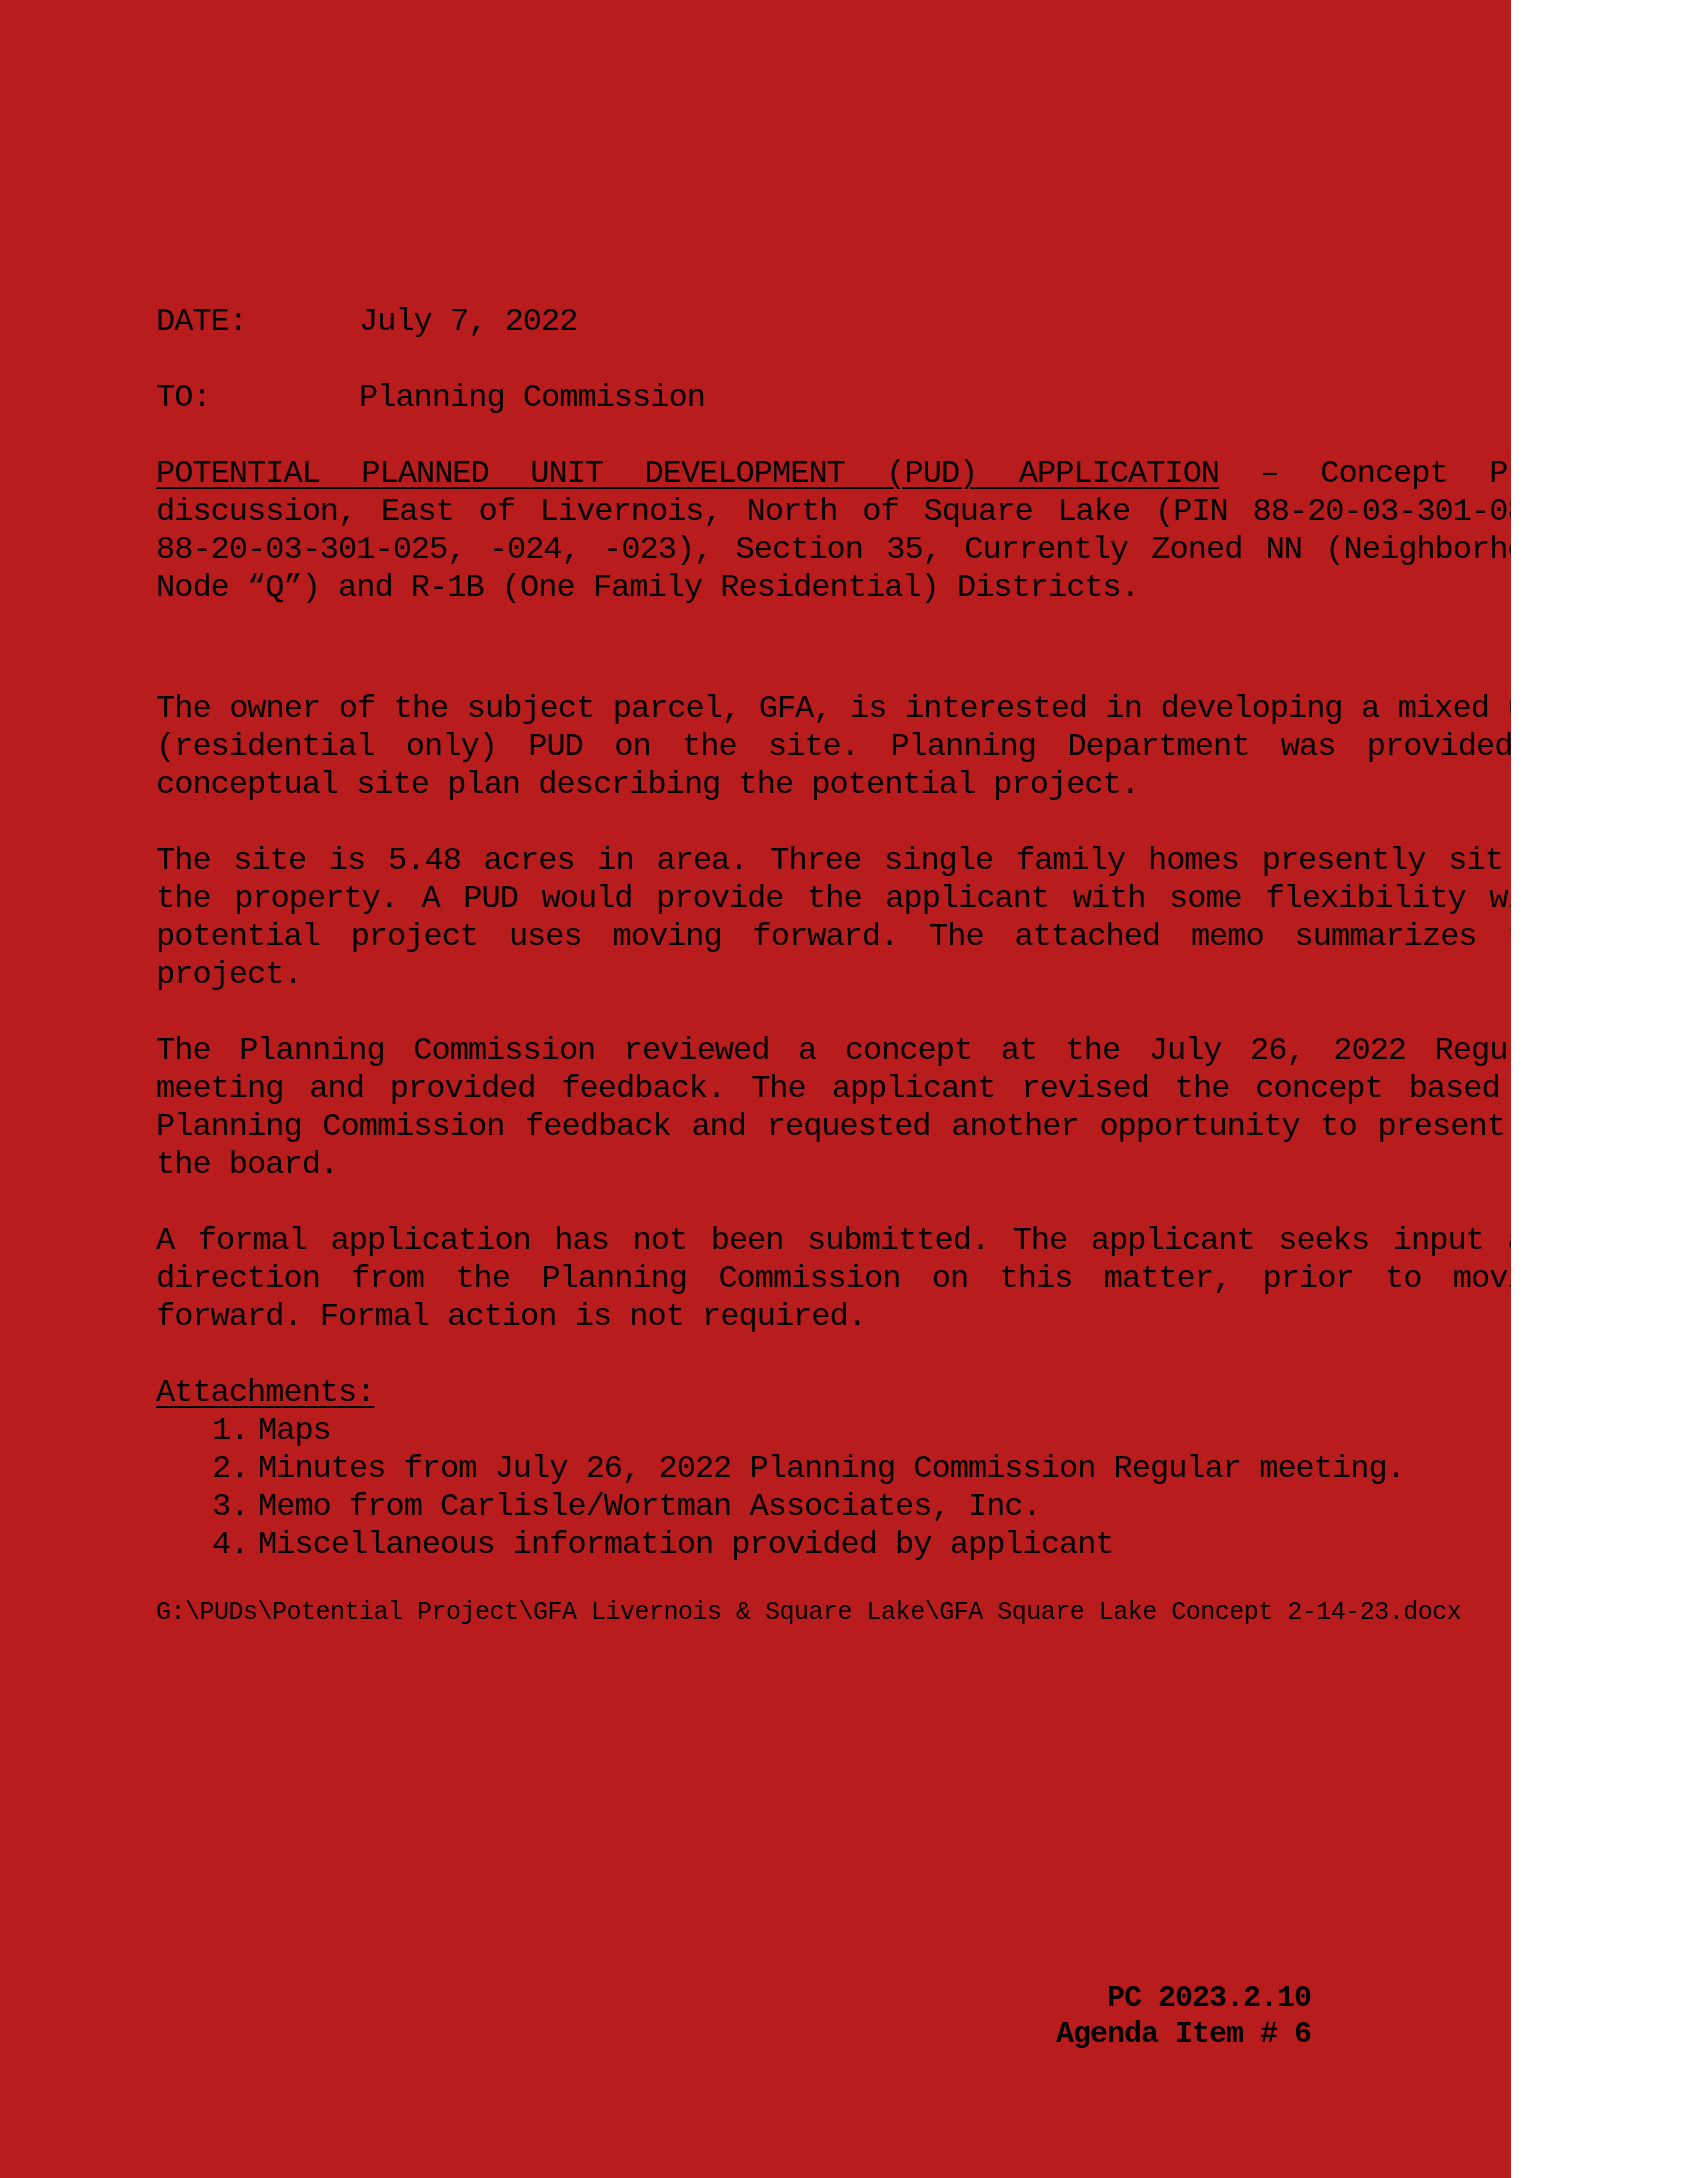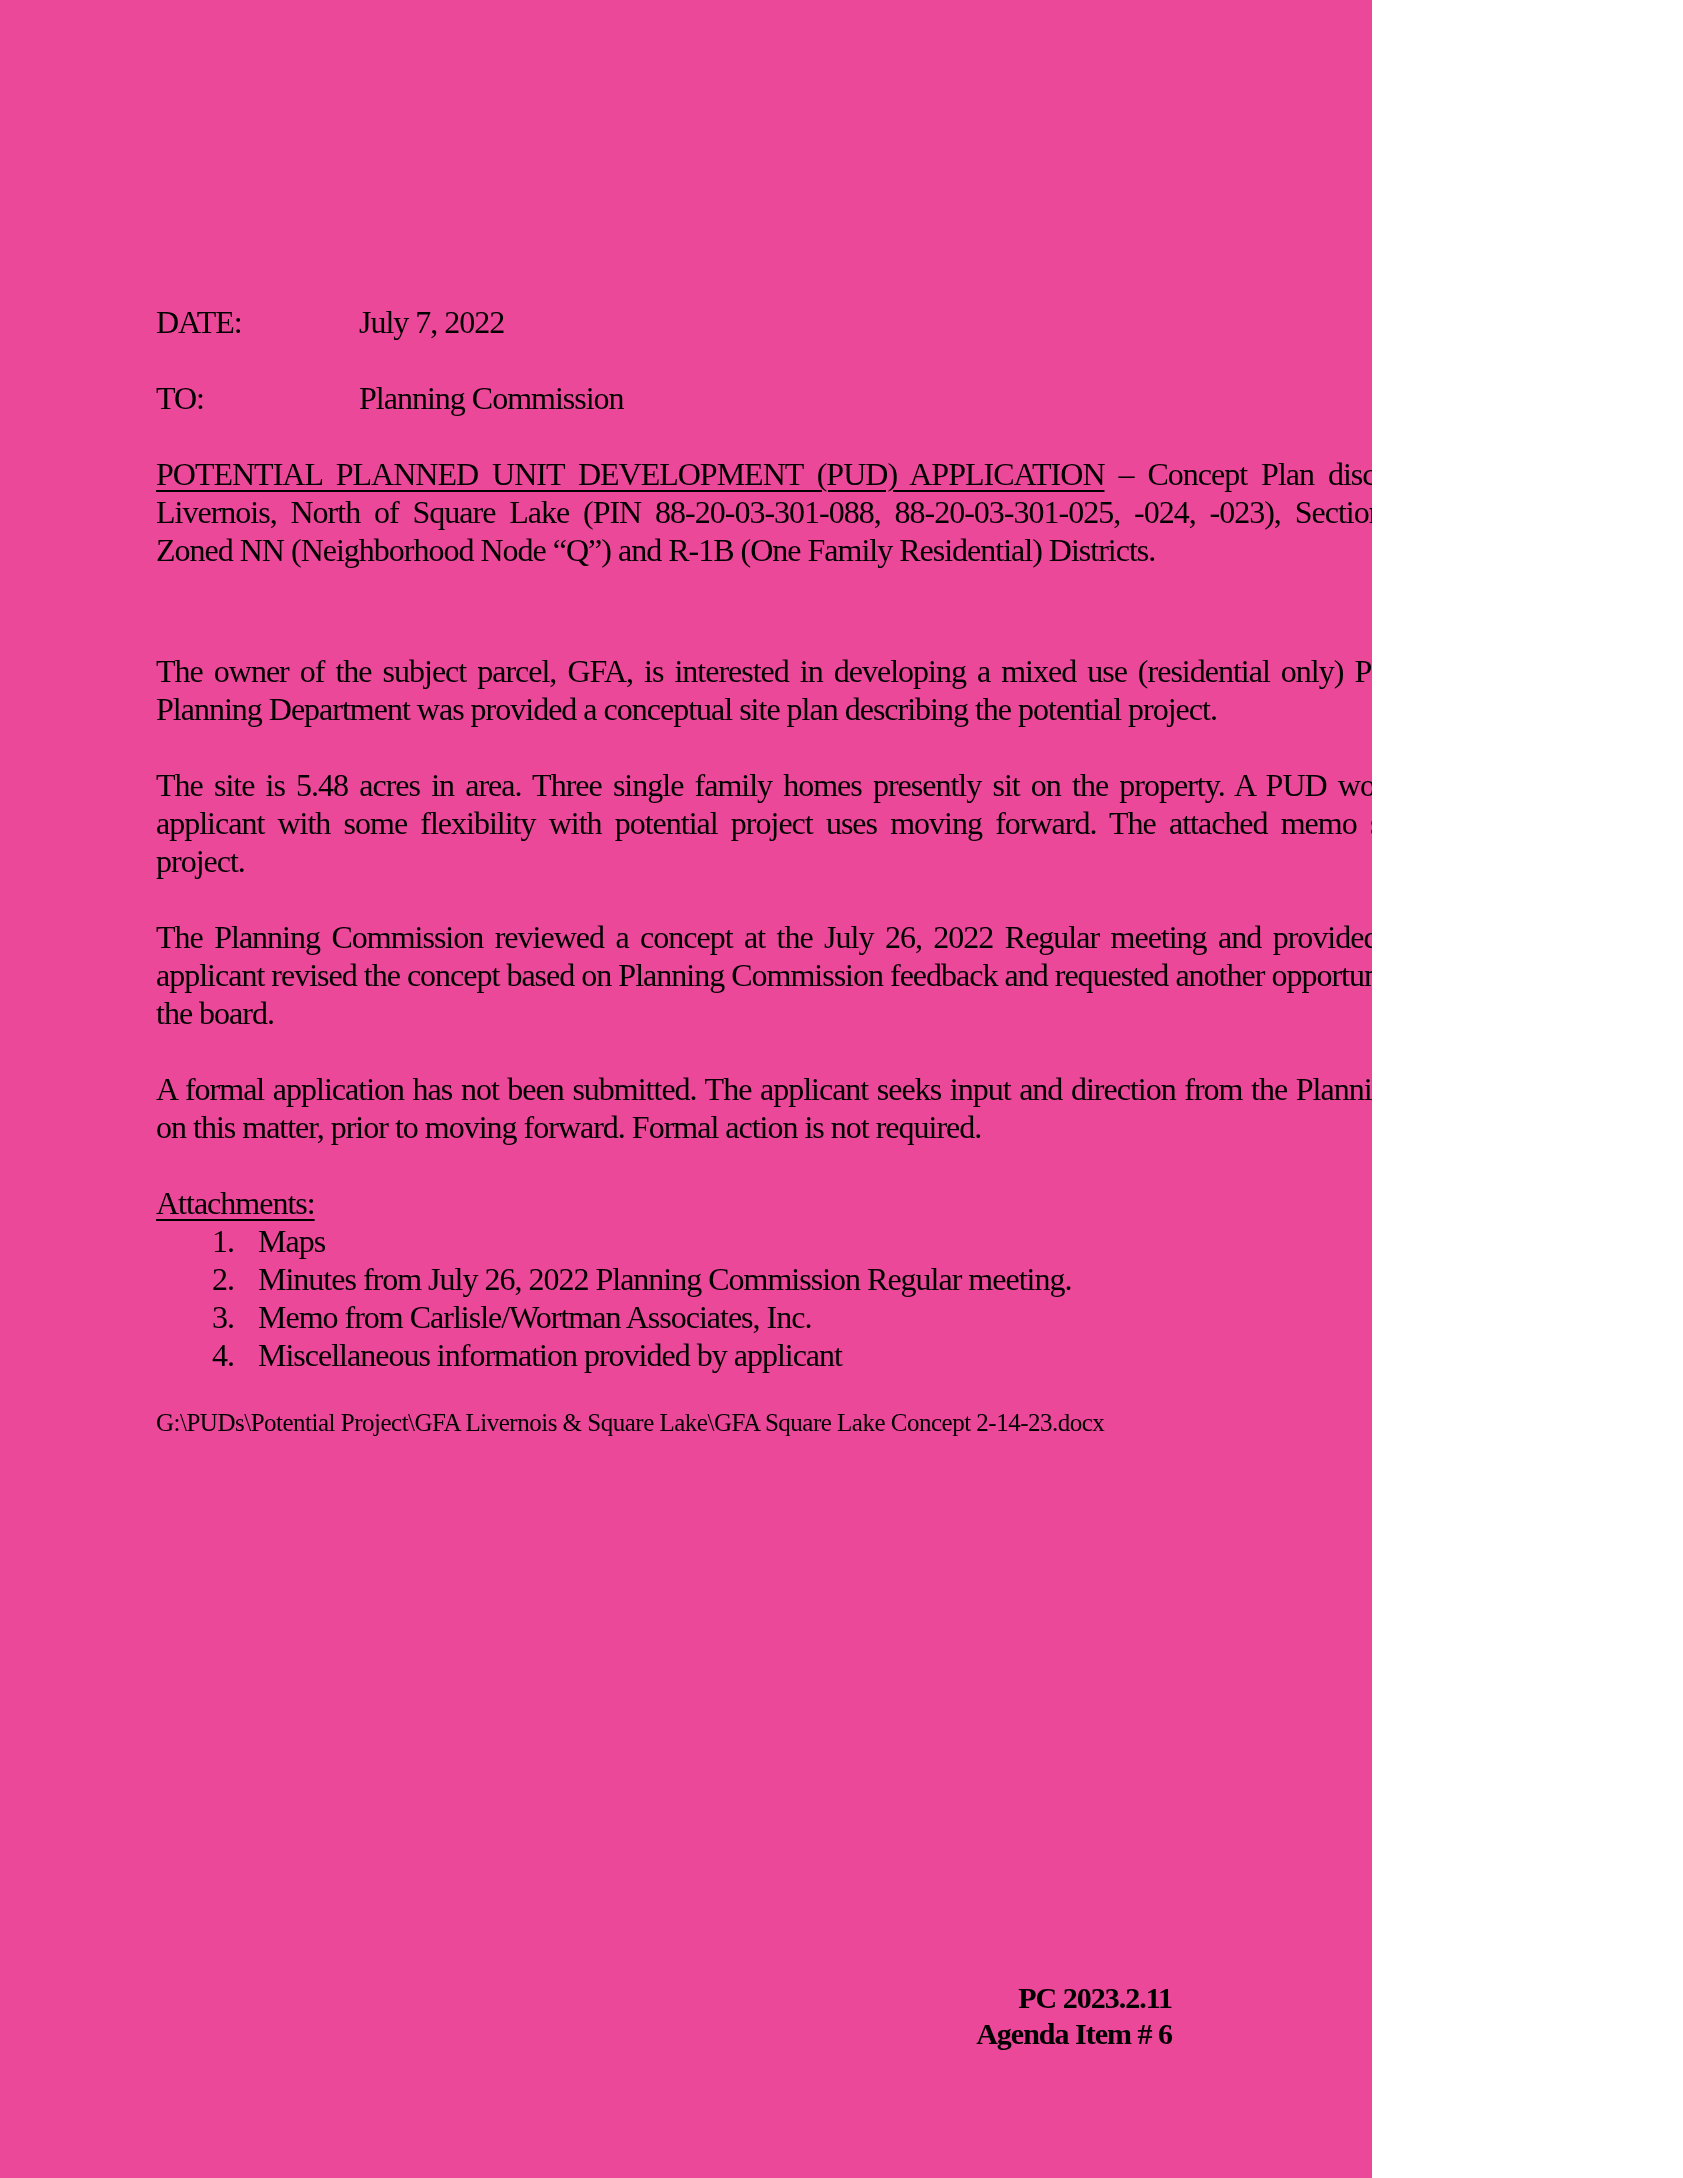--- a/index.html
+++ b/index.html
@@ -2,25 +2,25 @@
 <html><head>
 <meta charset="utf-8">
 <style>
   html, body {
     margin: 0;
     padding: 0;
     background: #ffffff;
   }
   .page {
     position: relative;
-    width: 1372px;
+    width: 1511px;
     height: 2178px;
-    background: #ec4899;
+    background: #b91c1c;
     color: #000000;
-    font-family: Liberation Serif, serif;
+    font-family: Liberation Mono, monospace;
     letter-spacing: -1px;
     overflow: hidden;
   }
   .content {
     position: absolute;
     left: 156px;
     top: 303px;
     width: 1406px;
     font-size: 32px;
     line-height: 38px;
@@ -126,17 +126,17 @@
     <div class="att-item">
       <div class="att-num">4.</div>
       <div class="att-text">Miscellaneous information provided by applicant</div>
     </div>
 
     <div class="file-path">G:\PUDs\Potential Project\GFA Livernois &amp; Square Lake\GFA Square Lake Concept 2-14-23.docx</div>
 
   </div>
 
   <div class="footer">
-    <div>PC 2023.2.11</div>
+    <div>PC 2023.2.10</div>
     <div>Agenda Item # 6</div>
   </div>
 </div>
 
 
 </body></html>

